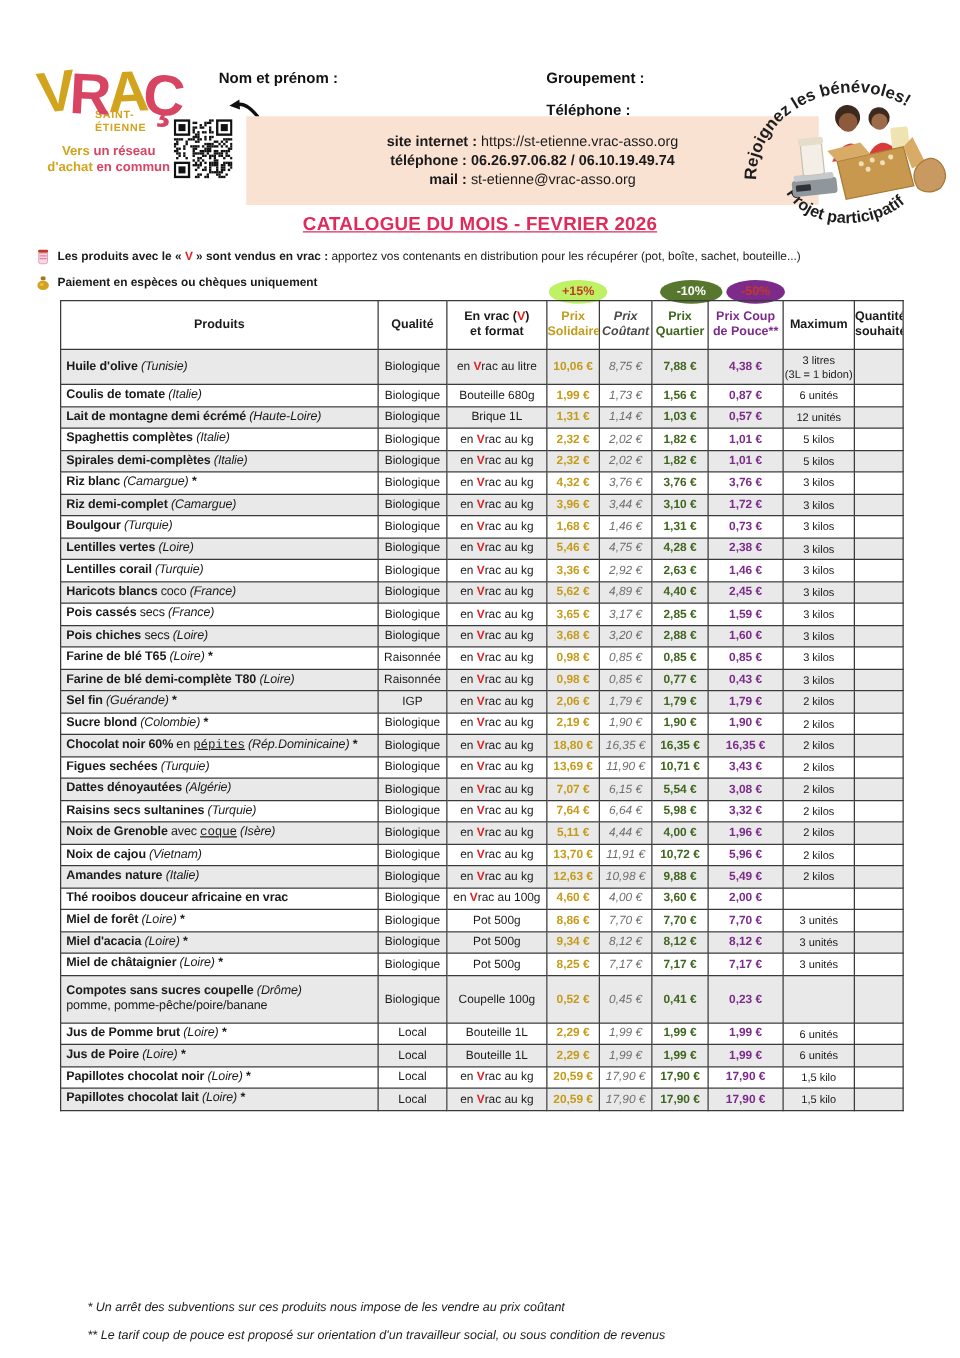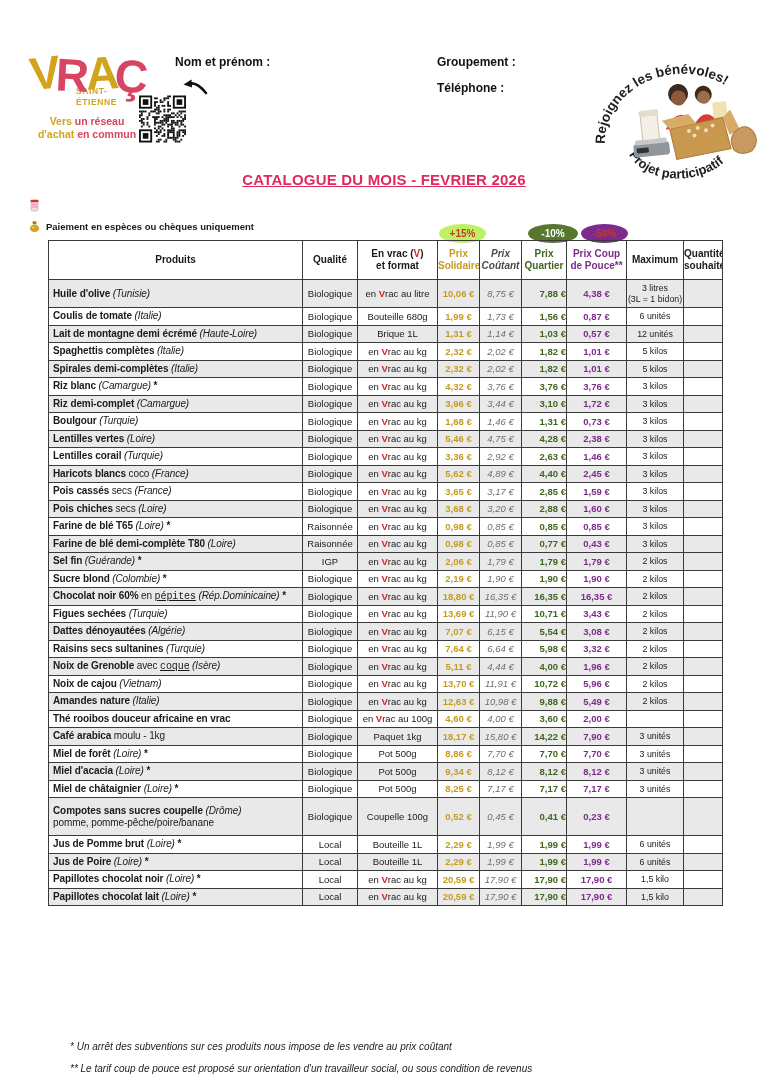--- a/index.html
+++ b/index.html
@@ -57,21 +57,21 @@
   .c-prod{position:relative;text-align:left;padding-left:4px;line-height:1.15;letter-spacing:-.1px;}
   .pname{font-weight:700;font-size:10px;}
   .pmid{font-weight:400;font-size:10px;}
   .pund{font-weight:400;font-size:10px;text-decoration:underline;font-family:Liberation Mono, monospace;}
   .porigin{font-style:italic;font-weight:400;font-size:10px;}
   .pstar{font-weight:700;font-size:10px;}
   .pline2{font-weight:400;font-size:10px;}
   .c-qual,.c-fmt,.c-max,.c-qty{text-align:center;}
   .c-sol{text-align:center;color:#c49c1c;font-weight:700;}
   .c-cout{text-align:center;color:#6e6e6e;font-style:italic;}
-  .c-quart{text-align:right;color:#3f661f;font-weight:700;}
+  .c-quart{text-align:center;color:#3f661f;font-weight:700;}
   .c-coup{text-align:center;color:#7c2b8b;font-weight:700;}
   .c-max{font-size:8.8px;line-height:1.15;}
   
   .footnotes{position:absolute;left:70px;top:1036px;font-size:10px;font-style:italic;line-height:22px;color:#1c1c1c;}
 </style>
 </head>
 <body>
 
 <div class="page">
 
@@ -297,20 +297,25 @@
       <rect x="20" y="2" width="3" height="3" fill="#111"></rect>
       <rect x="0" y="18" width="7" height="7" fill="#111"></rect>
       <rect x="1" y="19" width="5" height="5" fill="#fff"></rect>
       <rect x="2" y="20" width="3" height="3" fill="#111"></rect>
     </svg>
   <svg class="arrow" width="26" height="17" viewBox="0 0 26 17">
     <path d="M24 15 Q14 3 7 6" fill="none" stroke="#111" stroke-width="2.6" stroke-linecap="round"></path>
     <path d="M9.5 1.5 L1.5 6.5 L10 9.5 Z" fill="#111"></path>
   </svg>
 
+  <div class="contact">
+    <div class="line"><b>site internet :</b> <span>https://st-etienne.vrac-asso.org</span></div>
+    <div class="line"><b>téléphone :</b> <span class="tel-val">06.26.97.06.82 / 06.10.19.49.74</span></div>
+    <div class="line"><b>mail :</b> <span>st-etienne@vrac-asso.org</span></div>
+  </div>
 
   <svg class="volunteer" viewBox="0 0 172 148">
     <defs>
       <path id="arcTop" d="M 10 92 A 76 66 0 0 1 162 92"></path>
       <path id="arcBot" d="M 32 98 A 56 40 0 0 0 142 98"></path>
     </defs>
     <g transform="rotate(-6 86 74)">
       <text font-size="13.5" font-weight="bold" fill="#1d1d1d" font-family="Liberation Sans, sans-serif">
         <textPath href="#arcTop" startOffset="4">Rejoignez les bénévoles!</textPath>
       </text>
@@ -345,20 +350,21 @@
 
   <div class="title">CATALOGUE DU MOIS - FEVRIER 2026</div>
 
   <div class="note" style="top:199px;">
     <svg width="13" height="13" viewBox="0 0 13 13">
       <rect x="2.5" y="0.8" width="8" height="2.4" rx="1" fill="#c0392b"></rect>
       <path d="M3 3.6 h7 v6.8 a1.6 1.6 0 0 1 -1.6 1.6 h-3.8 a1.6 1.6 0 0 1 -1.6 -1.6 z" fill="#f7d9e2" stroke="#d98aa6" stroke-width="0.6"></path>
       <rect x="3.7" y="5.2" width="5.6" height="1" fill="#e87fa0"></rect>
       <rect x="3.7" y="7.4" width="5.6" height="1" fill="#e87fa0"></rect>
     </svg>
+    <span><b><span>Les produits avec le « </span><span class="redv">V</span><span> » sont vendus en vrac :</span></b><span> apportez vos contenants en distribution pour les récupérer (pot, boîte, sachet, bouteille...)</span></span>
   </div>
   <div class="note" style="top:220px;">
     <svg width="13" height="13" viewBox="0 0 13 13">
       <rect x="4.6" y="1.2" width="3.8" height="3" rx="0.8" fill="#a9741a"></rect>
       <ellipse cx="6.5" cy="8.3" rx="4.6" ry="3.7" fill="#d2a41e"></ellipse>
       <ellipse cx="5.4" cy="7.6" rx="1.5" ry="1.1" fill="#e8c35a"></ellipse>
     </svg>
     <span><b>Paiement en espèces ou chèques uniquement</b></span>
   </div>
 
@@ -676,31 +682,20 @@
             <td class="c-prod"><span class="pname">Thé rooibos douceur africaine en vrac</span></td>
             <td class="c-qual">Biologique</td>
             <td class="c-fmt">en <span class="redv">V</span>rac au 100g</td>
             <td class="c-sol">4,60 €</td>
             <td class="c-cout">4,00 €</td>
             <td class="c-quart">3,60 €</td>
             <td class="c-coup">2,00 €</td>
             <td class="c-max"><span></span></td>
             <td class="c-qty"></td>
           </tr>
-          <tr class="shade">
-            <td class="c-prod"><span class="pname">Café arabica</span> <span class="pmid">moulu - 1kg</span></td>
-            <td class="c-qual">Biologique</td>
-            <td class="c-fmt">Paquet 1kg</td>
-            <td class="c-sol">18,17 €</td>
-            <td class="c-cout">15,80 €</td>
-            <td class="c-quart">14,22 €</td>
-            <td class="c-coup">7,90 €</td>
-            <td class="c-max"><span>3 unités</span></td>
-            <td class="c-qty"></td>
-          </tr>
           <tr>
             <td class="c-prod"><span class="pname">Miel de forêt</span> <span class="porigin">(Loire)</span><span class="pstar"> *</span></td>
             <td class="c-qual">Biologique</td>
             <td class="c-fmt">Pot 500g</td>
             <td class="c-sol">8,86 €</td>
             <td class="c-cout">7,70 €</td>
             <td class="c-quart">7,70 €</td>
             <td class="c-coup">7,70 €</td>
             <td class="c-max"><span>3 unités</span></td>
             <td class="c-qty"></td>

